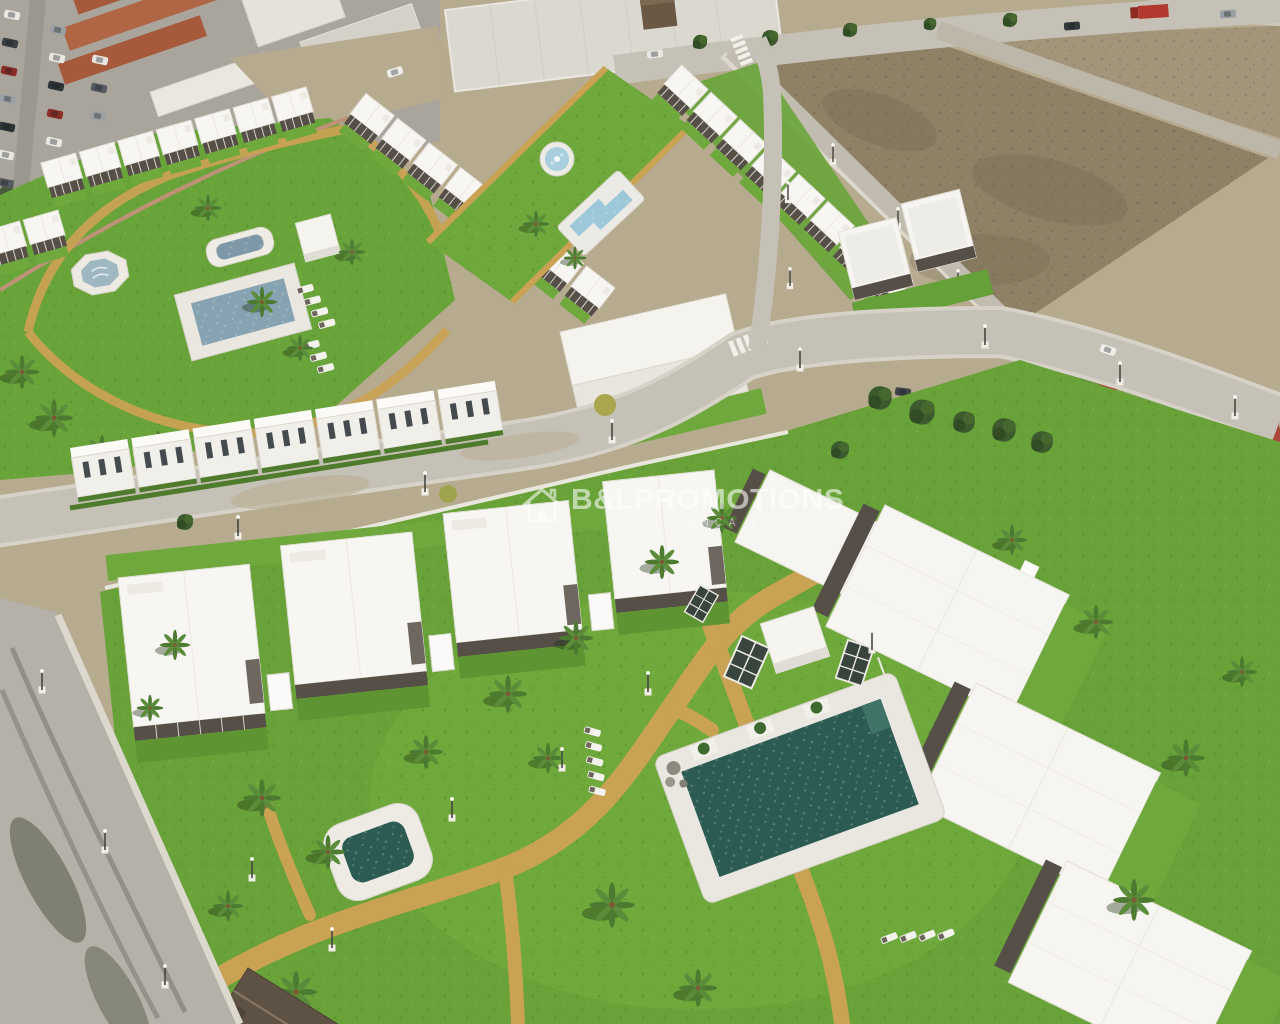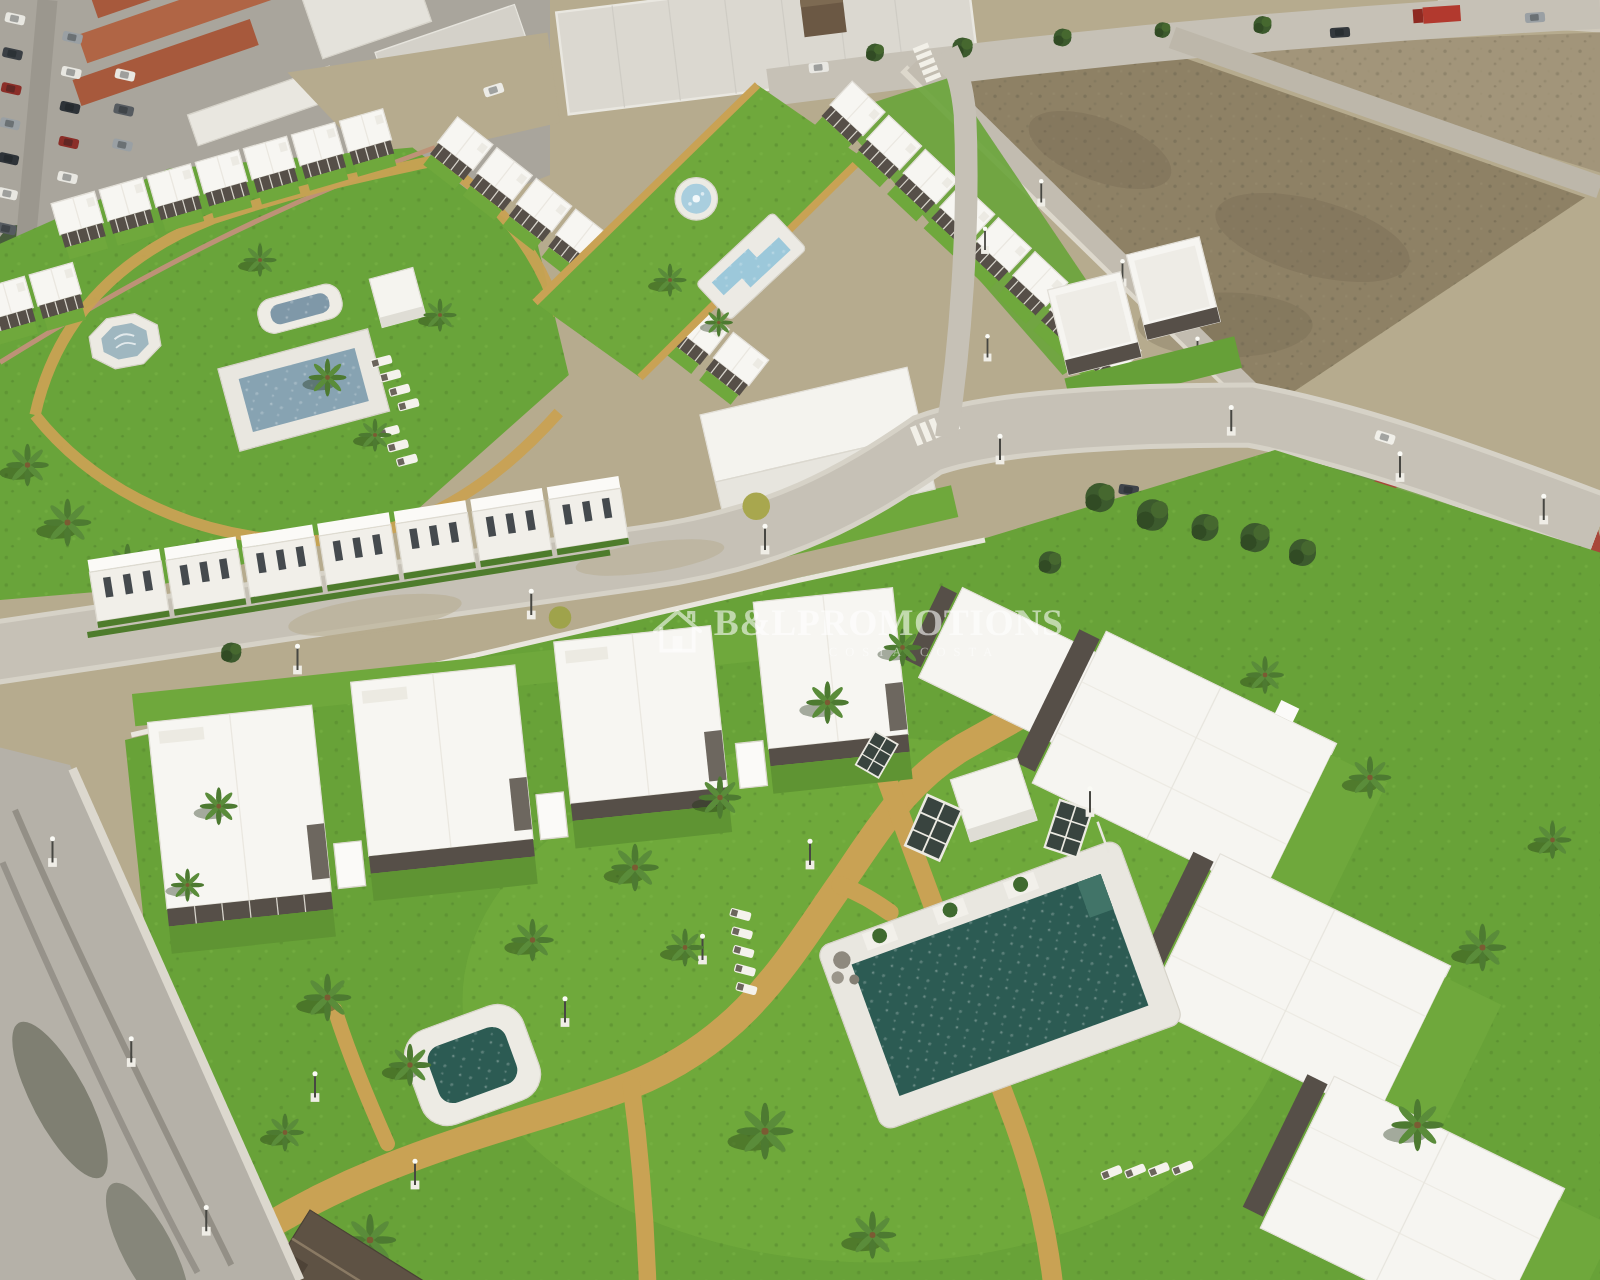--- a/index.html
+++ b/index.html
@@ -1,19 +1,19 @@
 <!DOCTYPE html>
 <html><head>
 <meta charset="utf-8">
 <style>
   html,body{margin:0;padding:0;background:#b6ab8e;}
   .stage{position:relative;width:1280px;height:1024px;overflow:hidden;font-family:"Liberation Sans",sans-serif;}
   .stage>svg{position:absolute;left:0;top:0;display:block;}
   .watermark{position:absolute;left:520px;top:484px;display:flex;align-items:flex-start;gap:7px;
-             color:rgba(255,255,255,0.58);pointer-events:none;font-family:Liberation Serif, serif;}
+             color:rgba(255,255,255,0.58);pointer-events:none;}
   .wm-logo{width:44px;height:42px;}
   .wm-col{display:flex;flex-direction:column;}
   .wm-brand{font-size:30px;font-weight:bold;letter-spacing:.5px;line-height:1;white-space:nowrap;}
   .wm-sub{font-size:10px;letter-spacing:6.5px;margin-top:3px;margin-left:92px;color:rgba(255,255,255,0.5);white-space:nowrap;}
 </style>
 </head>
 <body>
 
 <div class="stage">
 <svg width="1280" height="1024" viewBox="0 0 1280 1024">
@@ -627,16 +627,16 @@
 
 <div class="watermark">
   <svg class="wm-logo" viewBox="0 0 34 32">
     <path d="M3 16 L17 4 L31 16" fill="none" stroke="currentColor" stroke-width="2.4" stroke-linecap="round" stroke-linejoin="round"></path>
     <path d="M7 13.5 V28 H27 V13.5" fill="none" stroke="currentColor" stroke-width="2.4"></path>
     <path d="M24 8 V4.5 H27 V10.5" fill="none" stroke="currentColor" stroke-width="2"></path>
     <rect x="14" y="19" width="6" height="9" fill="currentColor" opacity=".85"></rect>
   </svg>
   <div class="wm-col">
     <span class="wm-brand">B&amp;LPROMOTIONS</span>
-    <span class="wm-sub">COSTA COSTA</span>
+    <span class="wm-sub">BLANCA BLANCA</span>
   </div>
 </div>
 </div>
 
 </body></html>

